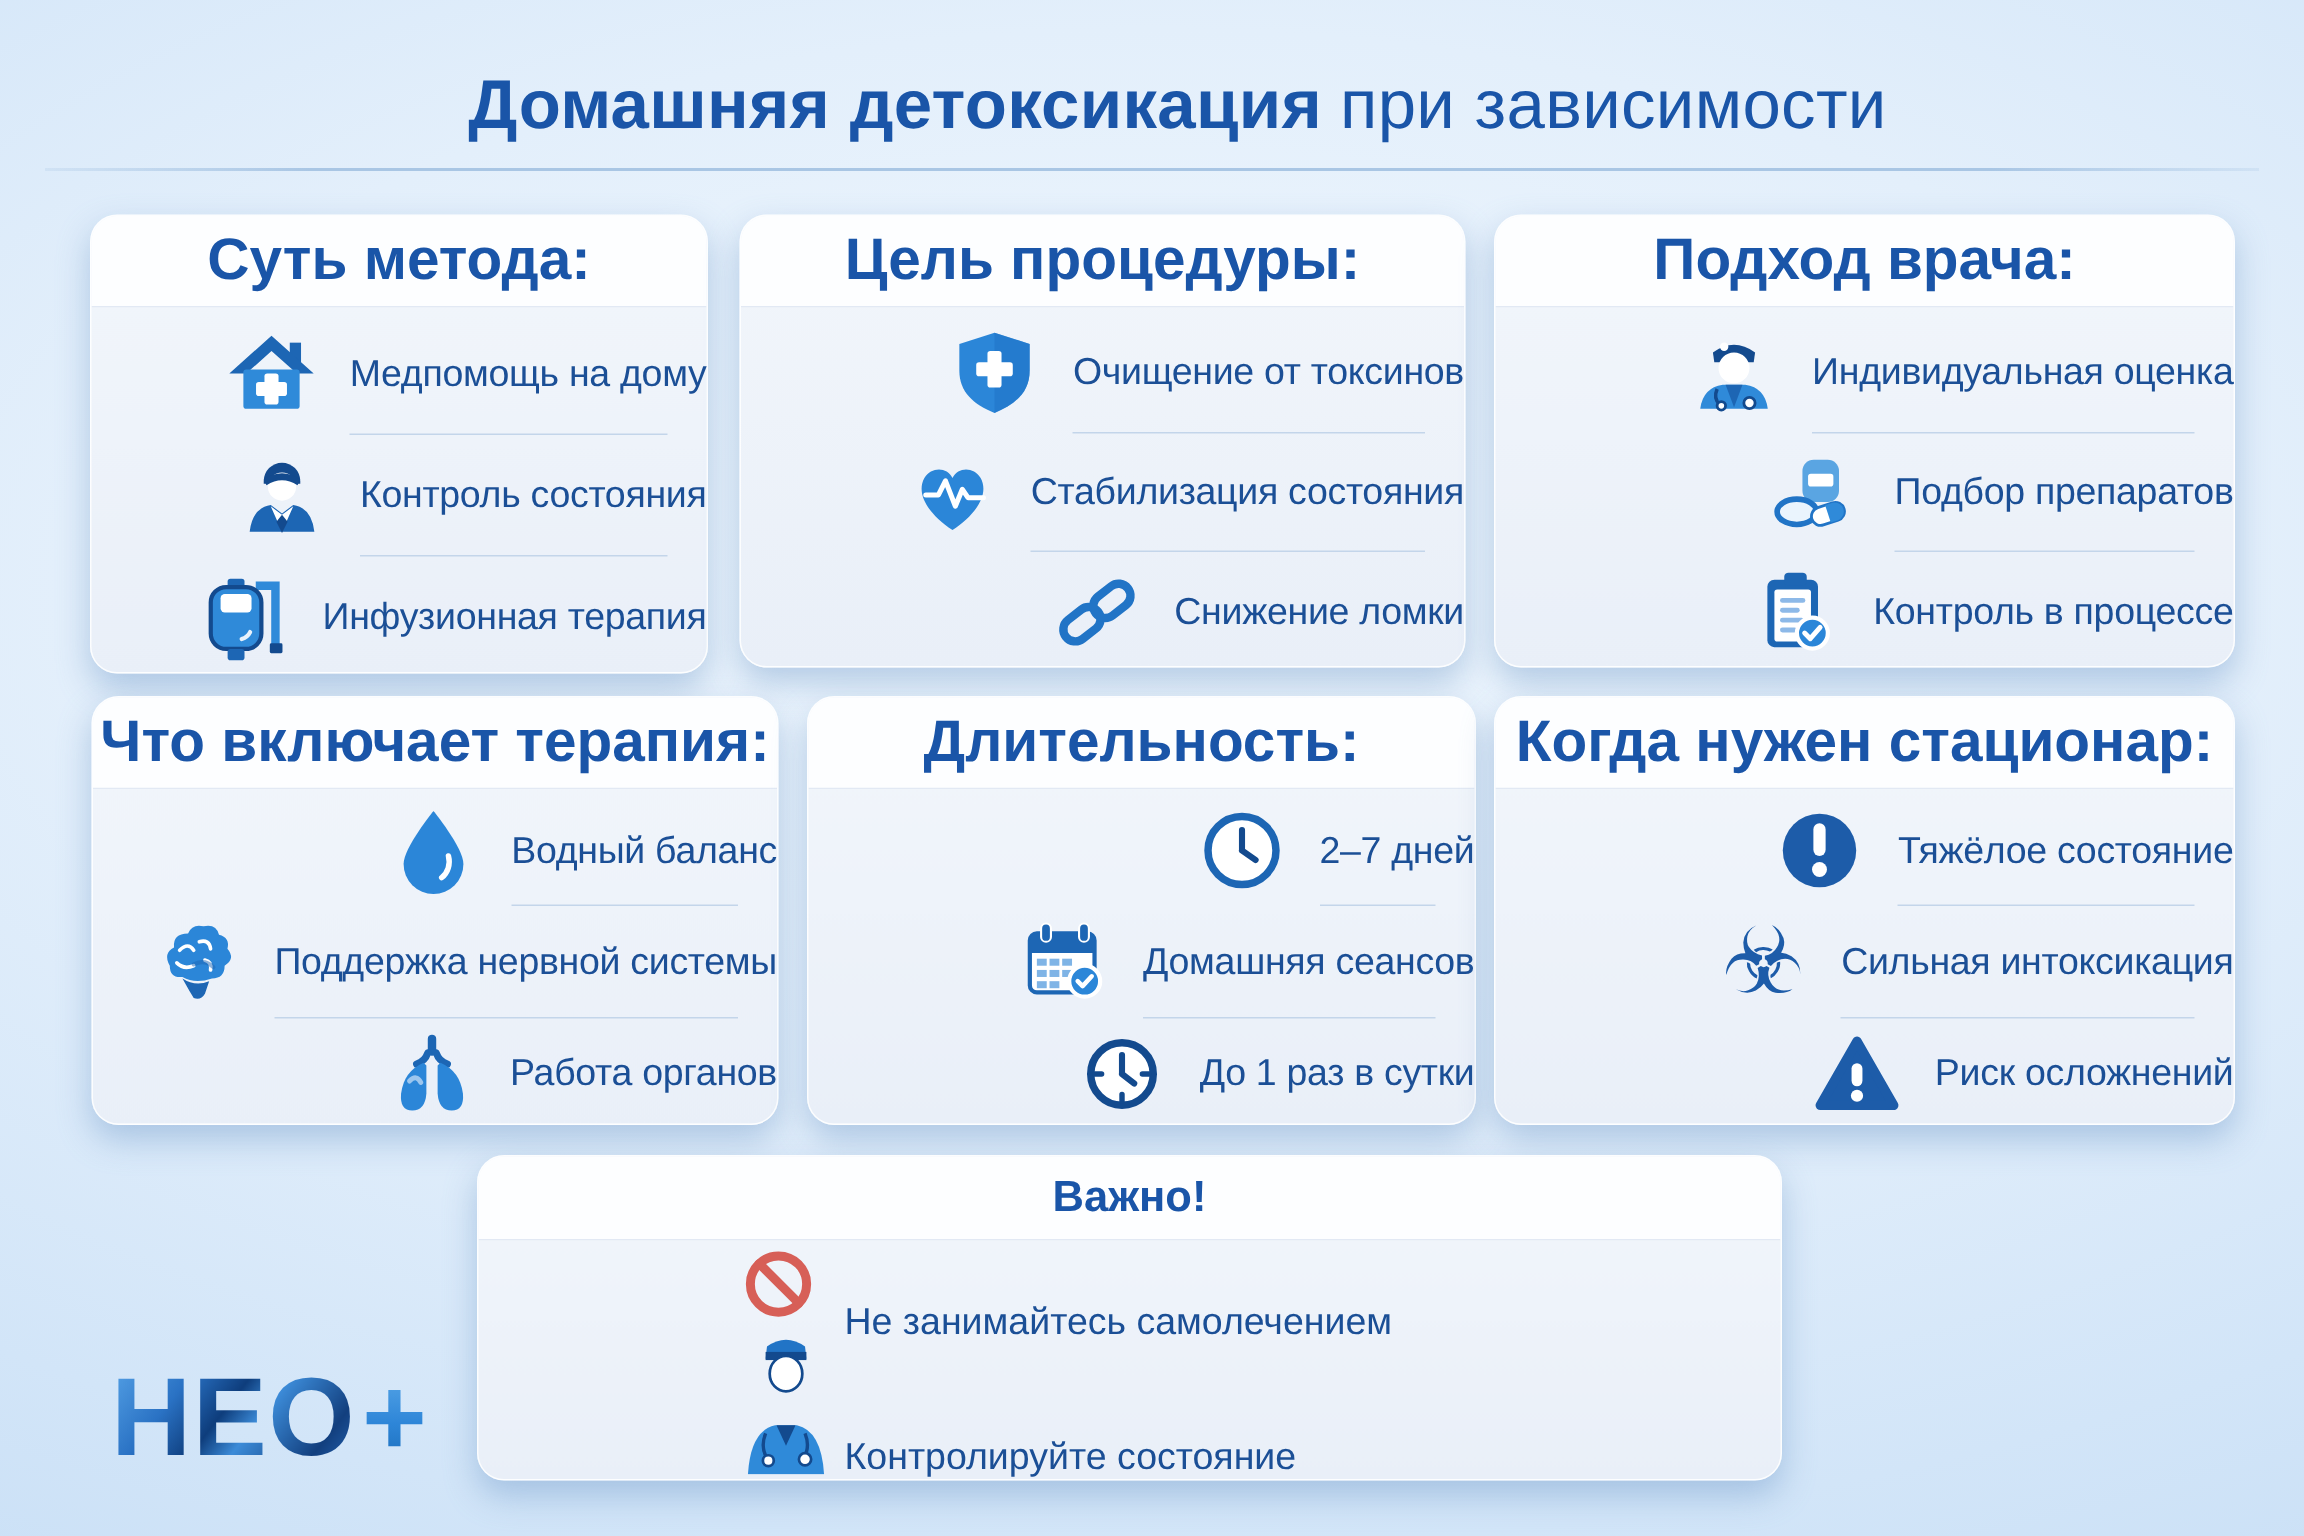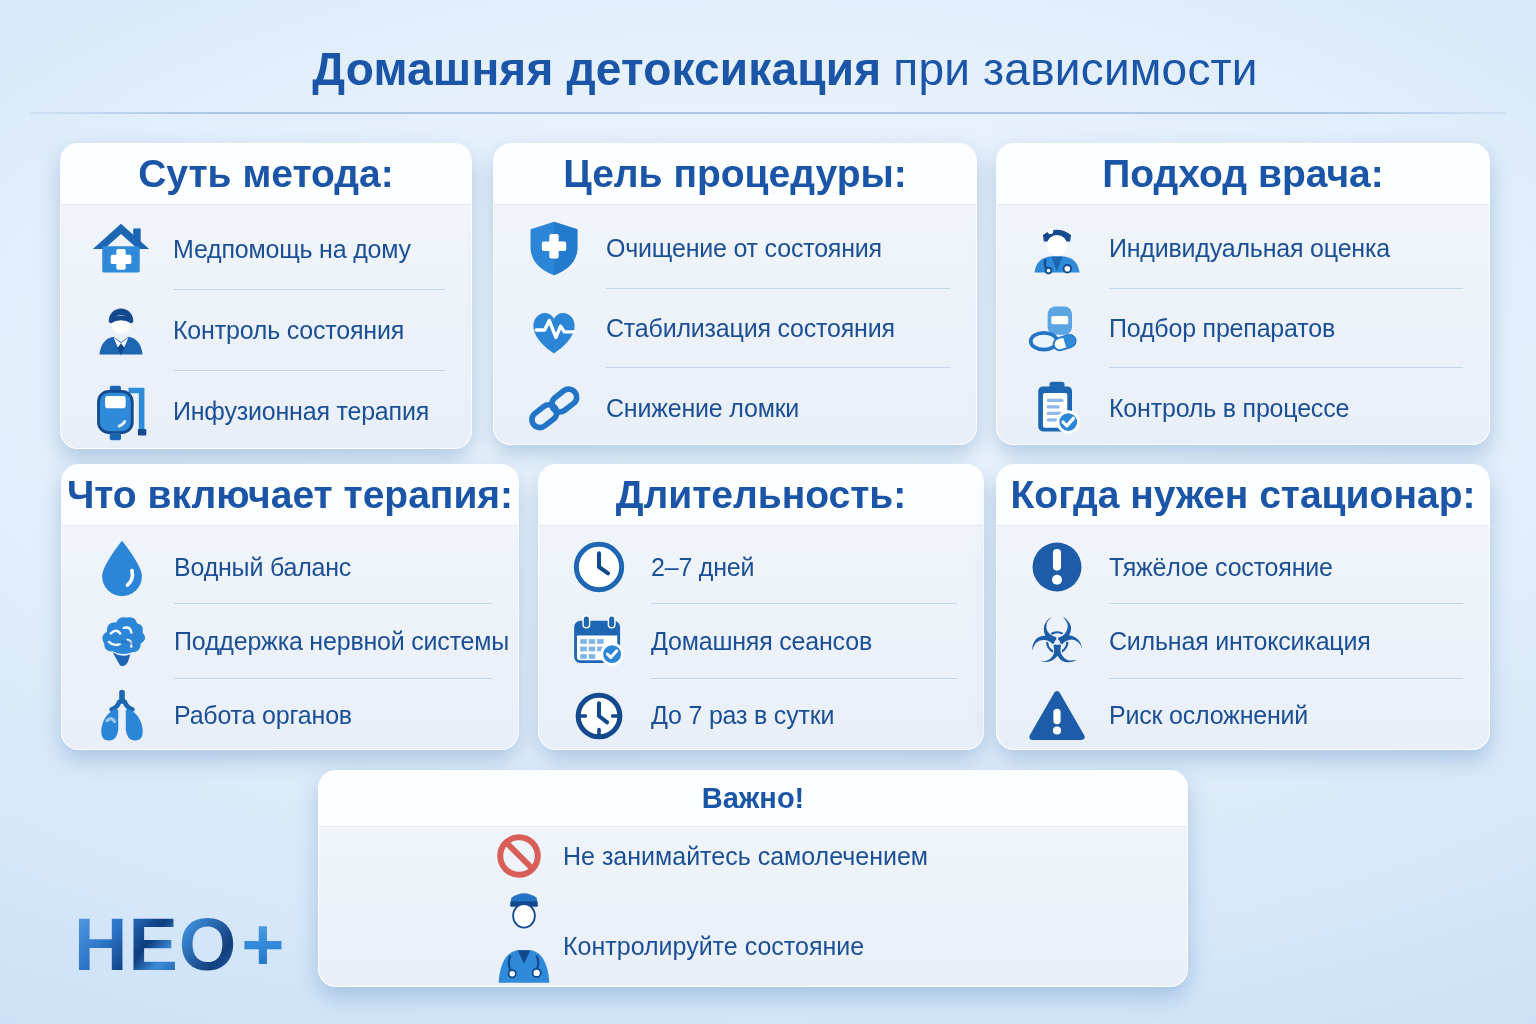--- a/index.html
+++ b/index.html
@@ -21,32 +21,32 @@
   .card{
     position:absolute;background:linear-gradient(180deg,#f2f6fb 0%,#e9eff8 100%);
     border-radius:18px;border:1px solid rgba(255,255,255,.85);
     box-shadow:0 10px 22px rgba(108,150,200,.45);
   }
   .card-head{
     height:60px;background:#fdfeff;border-radius:17px 17px 0 0;
     display:flex;align-items:center;justify-content:center;
     font-size:39px;font-weight:700;color:#1a55a8;border-bottom:1px solid #e2e9f4;white-space:nowrap;
   }
-  .card-body{height:calc(100% - 61px);display:flex;flex-direction:column;padding:4px 0 6px;}
+  .card-body{height:calc(100% - 61px);display:flex;flex-direction:column;padding:4px 0 6px;align-items:flex-end;}
   .row{flex:1;display:flex;align-items:center;position:relative;padding-left:28px;}
   .row:not(:last-child)::after{
     content:"";position:absolute;left:112px;right:26px;bottom:0;height:1px;background:#c3d5ea;
   }
   .ic{width:64px;height:64px;flex:0 0 64px;display:flex;align-items:center;justify-content:center;}
   .lbl{margin-left:20px;font-size:25px;color:#1b4f96;white-space:nowrap;letter-spacing:-.2px;}
   .bio-glyph{font-family:"DejaVu Sans",sans-serif;font-size:62px;line-height:1;color:#1d5ca9;font-weight:700;}
   
   .imp-head{height:55px;font-size:29px;}
   .imp-body{position:relative;height:calc(100% - 56px);}
-  .imp-text{position:absolute;left:244px;font-size:25px;color:#1b4f96;white-space:nowrap;line-height:30px;}
+  .imp-text{position:absolute;left:244px;font-size:25px;color:#1b4f96;white-space:nowrap;line-height:30px;margin-top:25px;}
   .imp-icon{position:absolute;display:flex;align-items:center;justify-content:center;}
   
   .logo{position:absolute;left:74px;top:908px;font-size:74px;font-weight:800;letter-spacing:1px;line-height:1;white-space:nowrap;}
   .logo .neo{
     background:linear-gradient(128deg,#5aa7ea 0%,#2a72c4 28%,#0e3d7c 46%,#3c8bd8 58%,#123f7e 82%,#2a6ec0 100%);
     -webkit-background-clip:text;background-clip:text;color:transparent;
   }
   .logo .plus{
     background:linear-gradient(180deg,#66b1ec 0%,#2e86d8 55%,#1565b0 100%);
     -webkit-background-clip:text;background-clip:text;color:transparent;margin-left:4px;
@@ -110,21 +110,21 @@
   <div class="card-body">
     <div class="row">
       <span class="ic">
         <svg width="60" height="60" viewBox="0 0 64 64">
             <path d="M32 3 57 11v19c0 15-10 24-25 30C17 54 7 45 7 30V11Z" fill="#2b86d8"></path>
             <path d="M32 3 57 11v19c0 15-10 24-25 30Z" fill="#1f74c8" opacity=".6"></path>
             <rect x="27" y="16" width="10" height="26" rx="2" fill="#fff"></rect>
             <rect x="19" y="24" width="26" height="10" rx="2" fill="#fff"></rect>
           </svg>
       </span>
-      <span class="lbl">Очищение от состояния</span>
+      <span class="lbl">Очищение от токсинов</span>
     </div>
     <div class="row">
       <span class="ic">
         <svg width="60" height="60" viewBox="0 0 64 64">
             <path d="M32 58C14 46 6 32 12 21c5-8 16-8 20 0 4-8 15-8 20 0 6 11-2 25-20 37Z" fill="#2b86d8"></path>
             <path d="M13 33h9l5-10 7 18 5-12 4 6h11" stroke="#fff" stroke-width="3.6" fill="none" stroke-linejoin="round" stroke-linecap="round"></path>
           </svg>
       </span>
       <span class="lbl">Стабилизация состояния</span>
     </div>
@@ -267,21 +267,21 @@
       <span class="lbl">Домашняя сеансов</span>
     </div>
     <div class="row">
       <span class="ic">
         <svg width="58" height="58" viewBox="0 0 64 64">
             <circle cx="32" cy="32" r="23" fill="#fff" stroke="#134a8e" stroke-width="5.5"></circle>
             <path d="M32 32V18M32 32l9 7" stroke="#134a8e" stroke-width="4.5" stroke-linecap="round"></path>
             <path d="M12 32h5M47 32h5M32 47v5" stroke="#134a8e" stroke-width="4" stroke-linecap="round"></path>
           </svg>
       </span>
-      <span class="lbl">До 7 раз в сутки</span>
+      <span class="lbl">До 1 раз в сутки</span>
     </div>
   </div>
 </section>
 
 <section class="card" style="left:996px;top:464px;width:492px;height:284px;">
   <div class="card-head">Когда нужен стационар:</div>
   <div class="card-body">
     <div class="row">
       <span class="ic">
         <svg width="58" height="58" viewBox="0 0 64 64">

